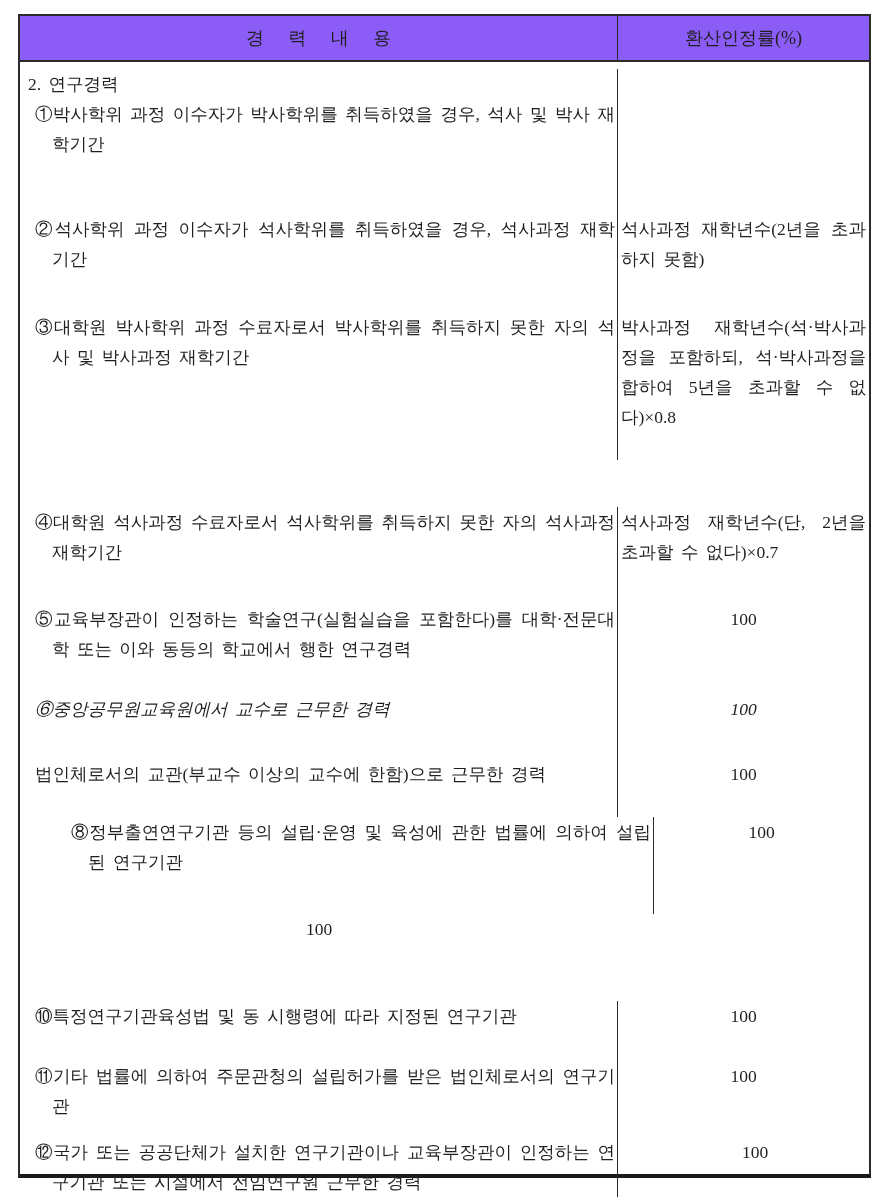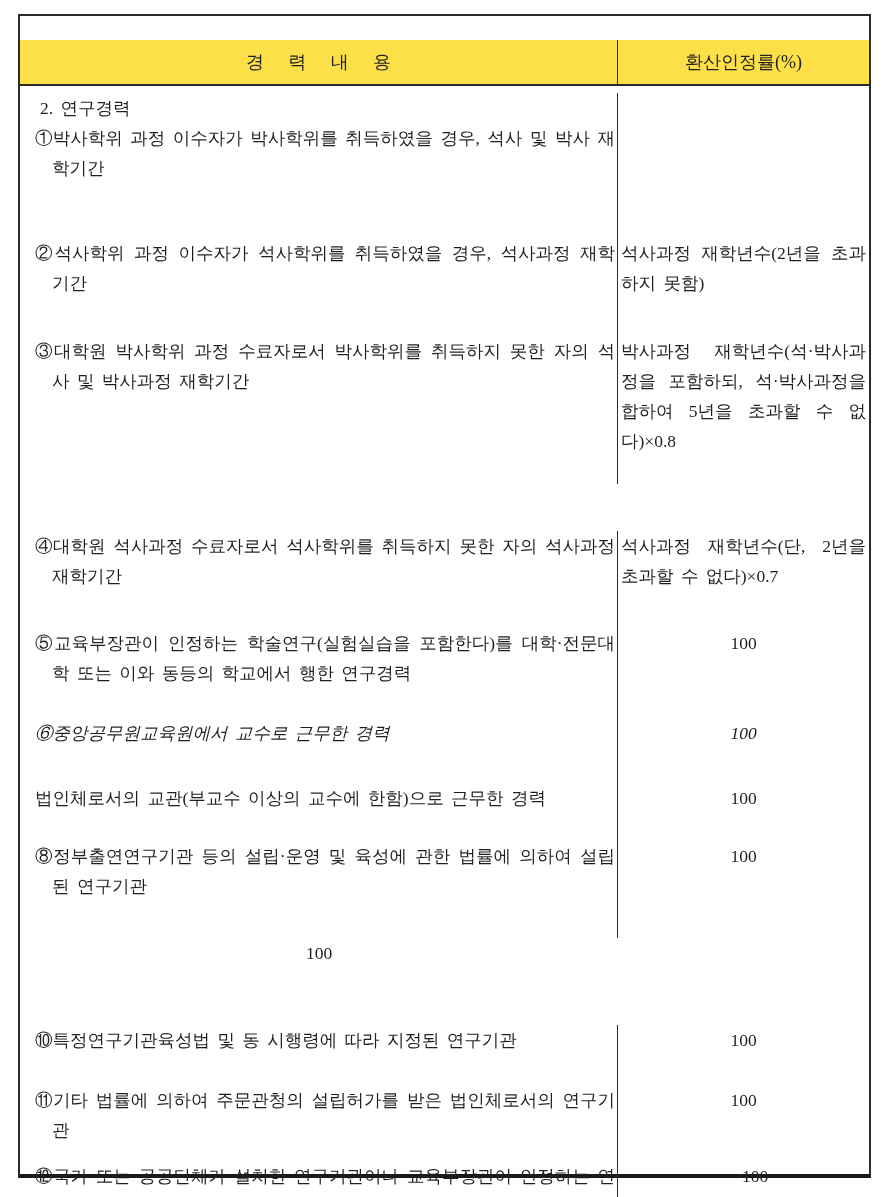--- a/index.html
+++ b/index.html
@@ -28,24 +28,23 @@
     border-bottom: 4px solid #1a1a1a;
     display: flex;
     flex-direction: column;
     font-size: 17.5px;
     line-height: 30px;
   }
   .thead {
     display: grid;
     grid-template-columns: 598px 1fr;
     border-bottom: 2px solid #2b2b2b;
-    background: #fde047;
+    background: #8b5cf6;
     height: 44px;
     flex: 0 0 auto;
-    margin-top: 24px;
   }
   .th {
     display: flex;
     align-items: center;
     justify-content: center;
     font-size: 18px;
   }
   .th-left {
     border-right: 1px solid #2b2b2b;
     letter-spacing: 0.55em;
@@ -66,21 +65,21 @@
   .cell-left {
     border-right: 1px solid #2b2b2b;
     box-sizing: border-box;
     padding-left: 32px;
     padding-right: 2px;
     text-indent: -17px;
     text-align: justify;
     word-spacing: 3px;
   }
   .cell-left.section {
-    padding-left: 20px;
+    padding-left: 8px;
     text-indent: 0;
     text-align: left;
   }
   .cell-right {
     box-sizing: border-box;
     padding: 0 3px;
   }
   .rate-center {
     display: block;
     text-align: center;
@@ -92,21 +91,21 @@
   }
   
   .r-section { min-height: 28px; }
   .r1  { min-height: 115px; }
   .r2  { min-height: 98px;  }
   .r3  { min-height: 148px; }
   .r4  { min-height: 97px; margin-top: 47px;  }
   .r5  { min-height: 90px;  }
   .r6  { min-height: 65px; font-style: italic;  }
   .r7  { min-height: 58px;  }
-  .r8  { min-height: 97px;  }
+  .r8  { min-height: 97px; padding-left: 36px;  }
   .r9  { min-height: 87px;  }
   .r10 { min-height: 60px;  }
   .r11 { min-height: 76px;  }
 </style>
 </head>
 <body>
 
 <div class="page">
   <div class="doc-table">
 

